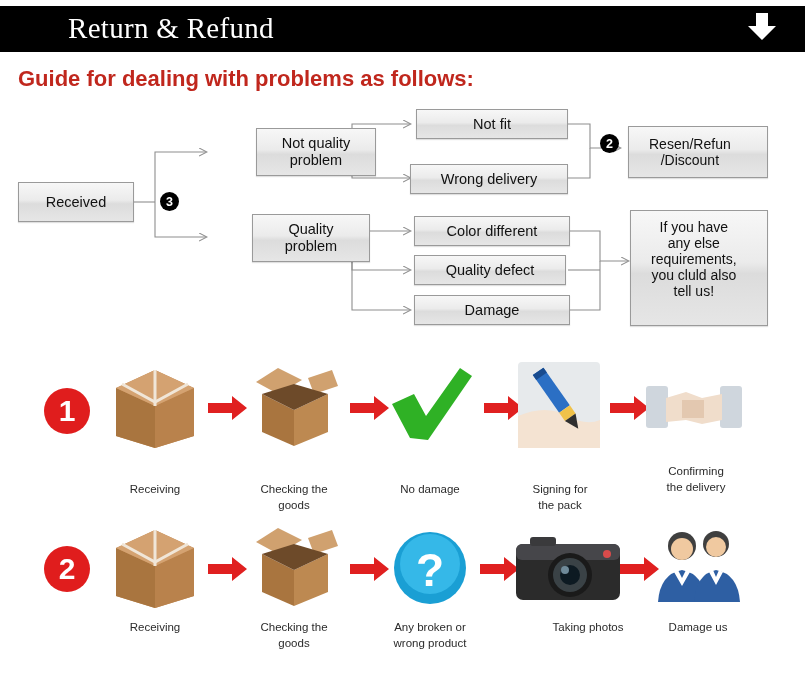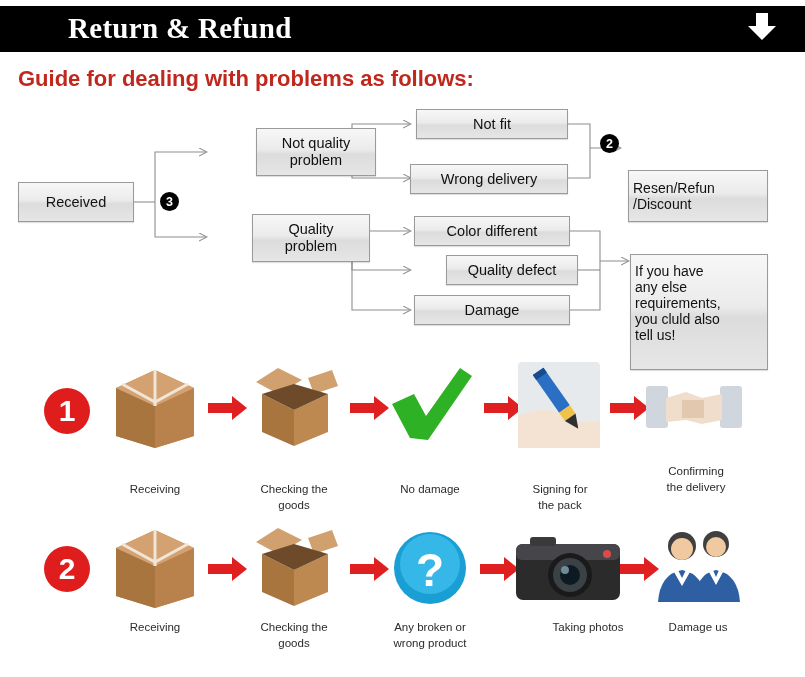--- a/index.html
+++ b/index.html
@@ -19,21 +19,21 @@
   #header-bar {
     position: absolute;
     left: 0; top: 6px;
     width: 805px; height: 46px;
     background: #000000;
   }
   #header-title {
     position: absolute;
     left: 68px; top: 12px;
     font-size: 29px;
-    font-weight: bold;
+    font-weight: normal;
     color: #ffffff;
     letter-spacing: 0.3px;
     font-family: "Liberation Serif", serif;
   }
   #header-arrow {
     position: absolute;
     right: 28px; top: 13px;
     width: 30px; height: 28px;
   }
 
@@ -62,21 +62,21 @@
     color: #111;
     display: flex;
     align-items: center;
     justify-content: center;
     text-align: center;
     font-size: 14.5px;
     line-height: 1.15;
     padding: 2px 4px;
     box-shadow: 0 1px 1px rgba(0,0,0,0.12);
   }
-  .node.left-al { justify-content: flex-start; text-align: left; padding-left: 4px; margin-top: 44px; }
+  .node.left-al { justify-content: flex-start; text-align: center; padding-left: 20px; }
 
   .circle-num {
     position: absolute;
     width: 19px; height: 19px;
     border-radius: 50%;
     background: #000;
     color: #fff;
     font-size: 12.5px;
     font-weight: bold;
     display: flex;
@@ -165,21 +165,21 @@
 
   <div class="node" style="left:216px; top:110px; width:118px; height:48px; white-space:pre-line;margin-left:36px;">Quality
 problem</div>
 
   <div class="node" style="left:416px; top:5px; width:152px; height:30px;">Not fit</div>
 
   <div class="node" style="left:414px; top:112px; width:156px; height:30px;">Color different</div>
 
   <div class="node" style="left:410px; top:60px; width:158px; height:30px;">Wrong delivery</div>
 
-  <div class="node" style="left:414px; top:151px; width:132px; height:30px;margin-left:32px;">Quality defect</div>
+  <div class="node" style="left:414px; top:151px; width:152px; height:30px;">Quality defect</div>
 
   <div class="node" style="left:414px; top:191px; width:156px; height:30px;">Damage</div>
 
   <div class="circle-num" style="left:600px; top:30px;">2</div>
 
   <div class="node left-al" style="left:628px; top:22px; width:140px; height:52px; white-space:pre-line; font-size:14px;">Resen/Refun
 /Discount</div>
 
   <div class="node left-al" style="left:630px; top:106px; width:138px; height:116px; white-space:pre-line; font-size:14px; align-items:flex-start; padding-top:8px;">If you have
 any else

